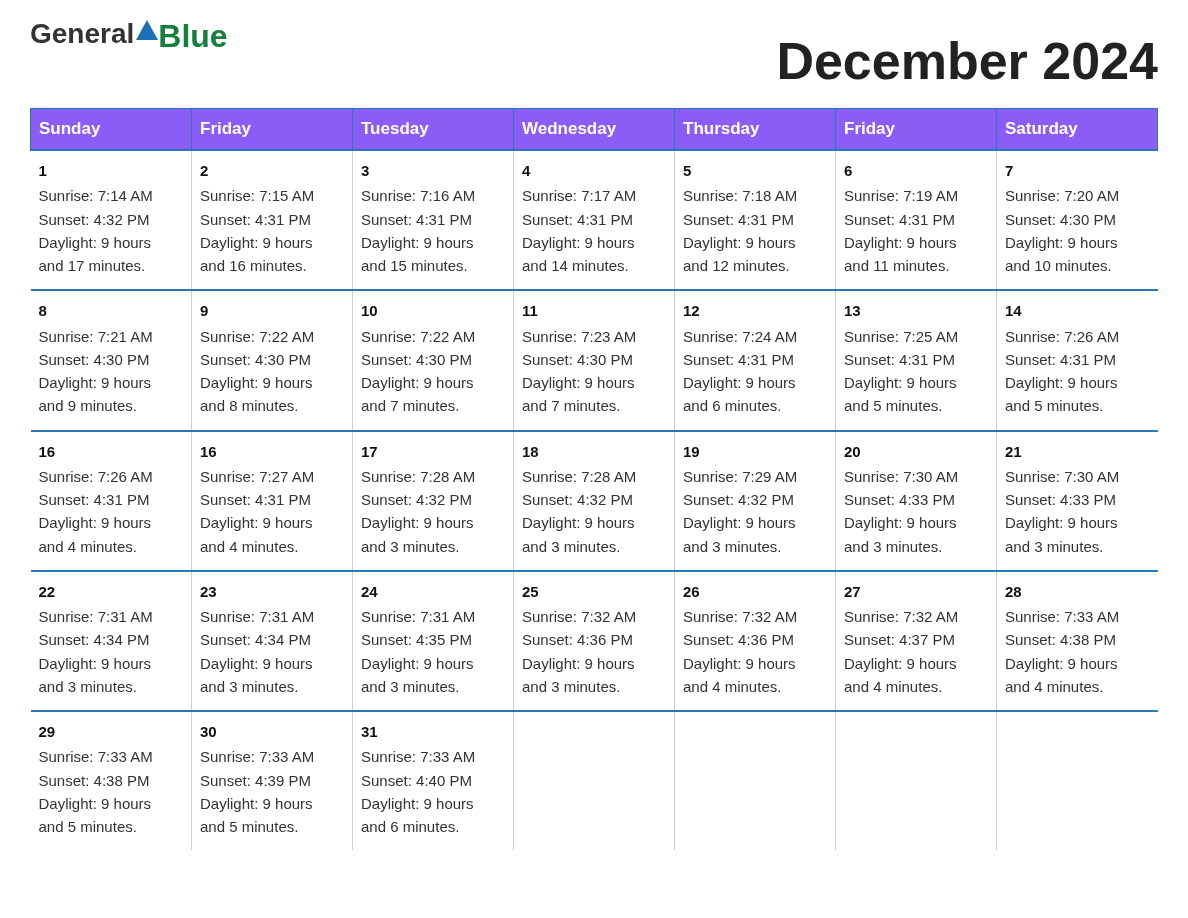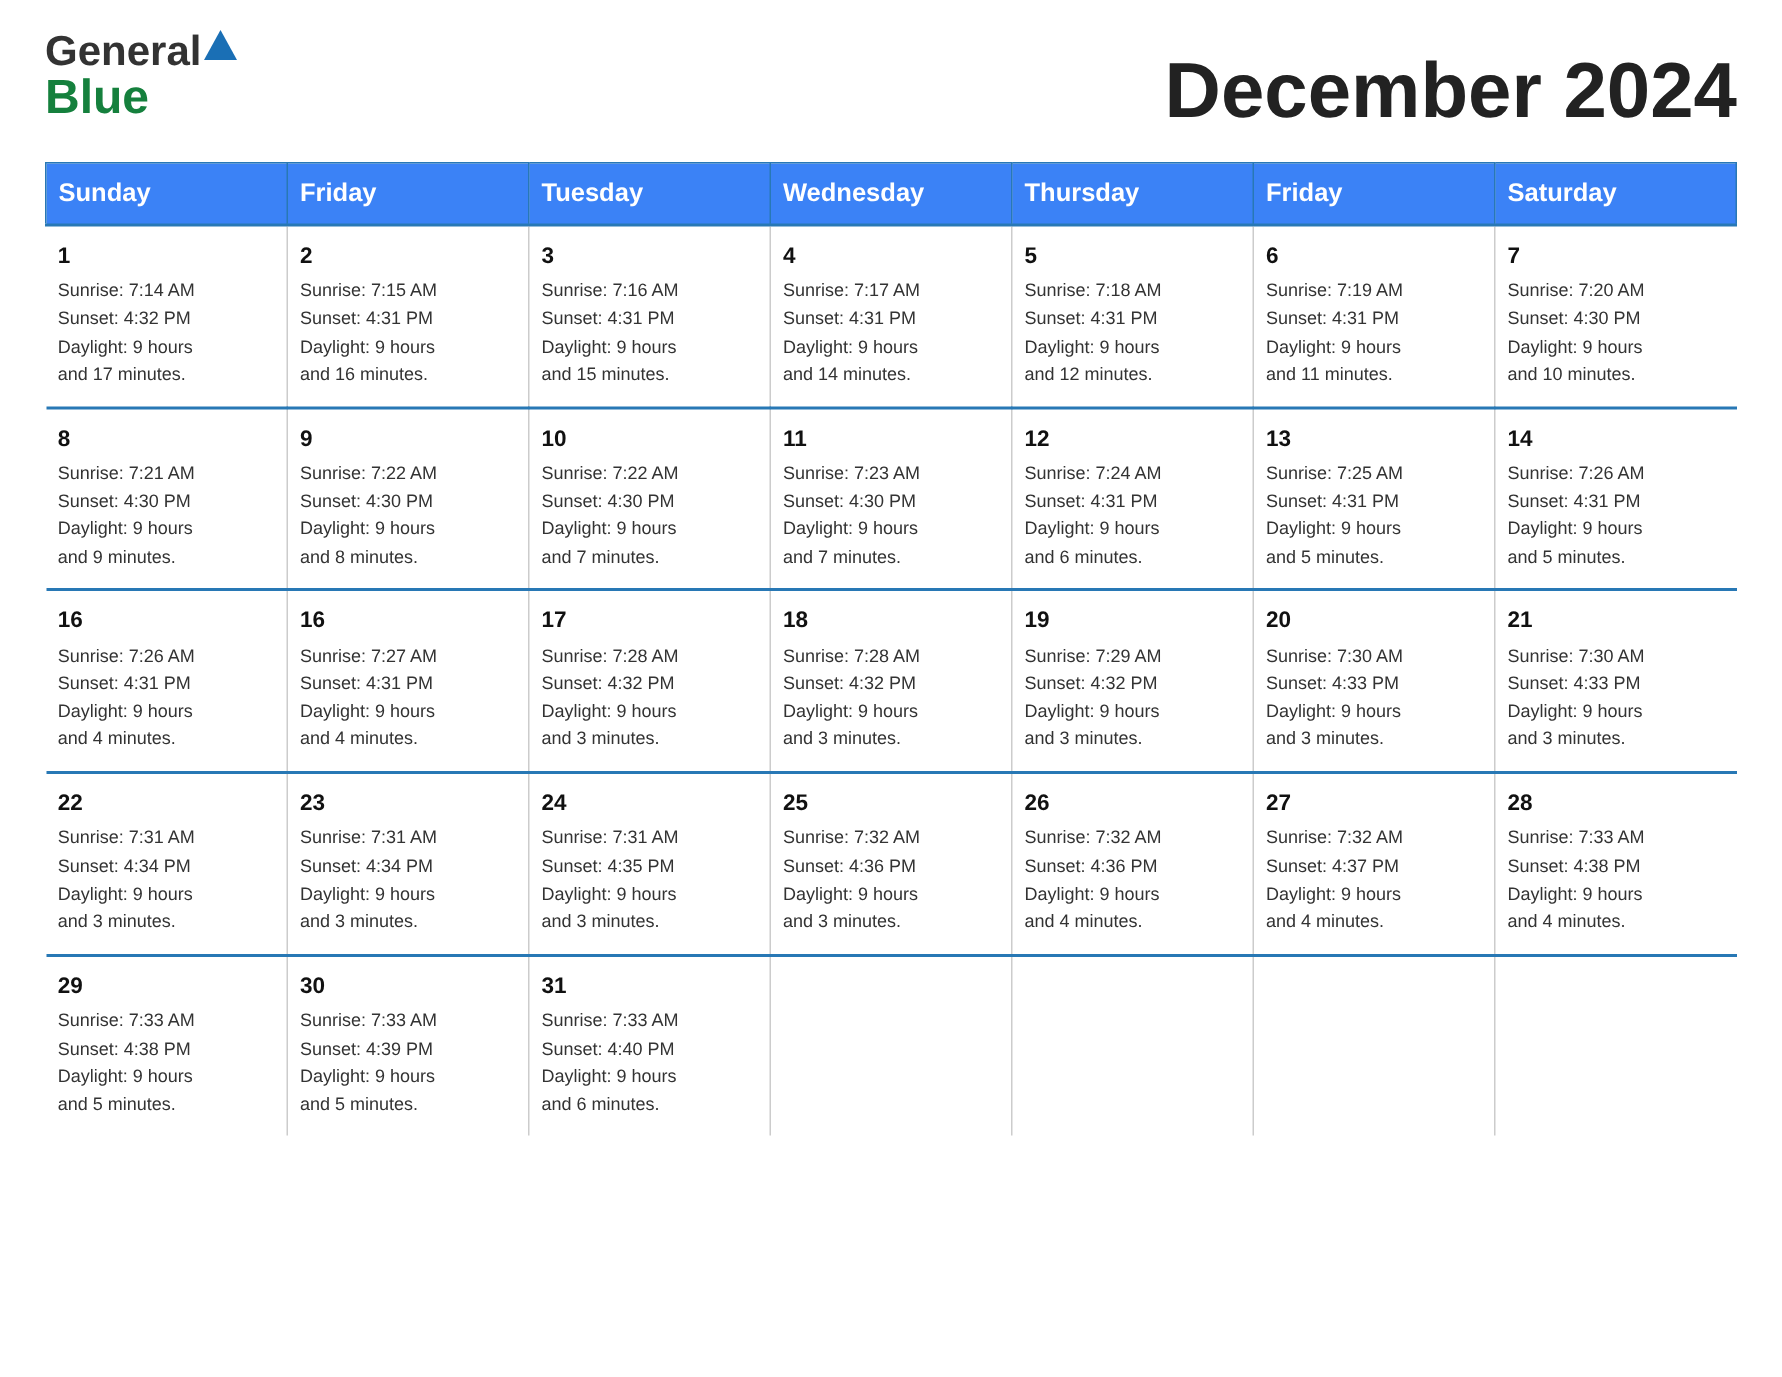--- a/index.html
+++ b/index.html
@@ -11,21 +11,21 @@
       padding: 20px 30px;
     }
     .header {
       display: flex;
       justify-content: space-between;
       align-items: flex-start;
       margin-bottom: 18px;
     }
     .logo {
       display: flex;
-      flex-direction: column;
+      flex-direction: row;
       align-items: flex-start;
     }
     .logo-text-general {
       font-size: 28px;
       font-weight: bold;
       color: #333;
       line-height: 1;
     }
     .logo-text-blue {
       font-size: 32px;
@@ -51,21 +51,21 @@
       font-size: 20px;
       color: #555;
       margin-top: 4px;
     }
     .calendar-table {
       width: 100%;
       border-collapse: collapse;
       table-layout: fixed;
     }
     .calendar-table thead tr {
-      background-color: #3b82f6;
+      background-color: #8b5cf6;
     }
     .calendar-table thead th {
       color: #fff;
       font-size: 17px;
       font-weight: 600;
       padding: 10px 8px;
       text-align: left;
       border: 1px solid #2878b5;
     }
     .calendar-table tbody tr {
@@ -88,21 +88,21 @@
       border-right: none;
     }
     .day-number {
       font-size: 15px;
       font-weight: bold;
       color: #111;
       display: block;
       margin-bottom: 2px;
     }
     .day-info {
-      font-size: 12px;
+      font-size: 15px;
       color: #333;
     }
     .empty-cell {
       background: #fff;
     }
   </style>
 </head>
 <body>
 
 <div class="header">

